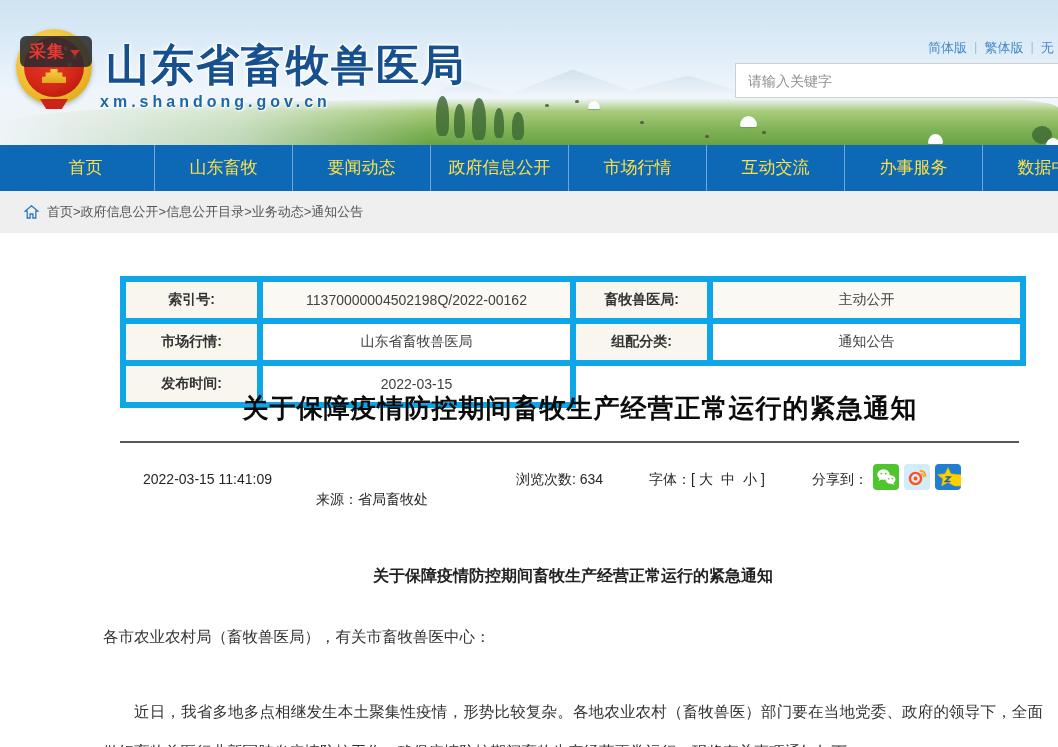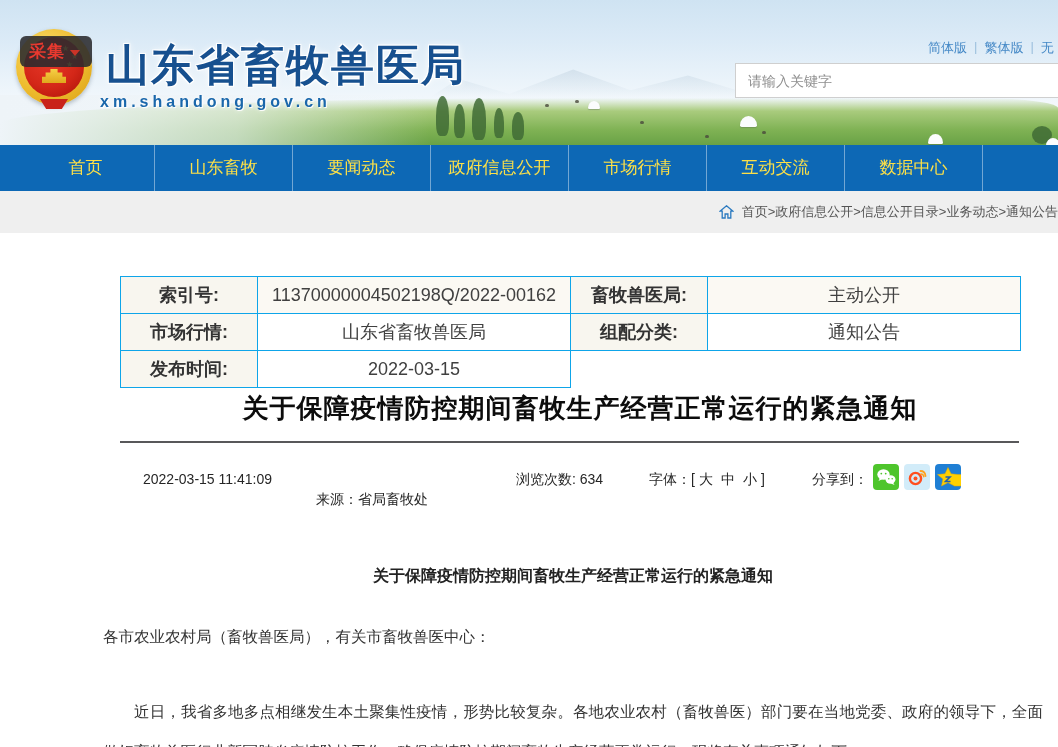--- a/index.html
+++ b/index.html
@@ -59,27 +59,27 @@
 
   
   .nav{position:absolute;left:0;top:145px;width:1200px;height:46px;background:#0d68b5;
     display:flex;padding-left:17px;box-sizing:border-box;}
   .nav-item{flex:0 0 138px;width:138px;text-align:center;line-height:46px;color:#fde047;font-size:17px;
     border-right:1px solid rgba(255,255,255,.42);cursor:pointer;box-sizing:border-box;}
 
   
   .crumb{position:absolute;left:0;top:191px;width:1058px;height:42px;background:#efefef;
     display:flex;align-items:center;padding-left:24px;box-sizing:border-box;gap:8px;
-    font-size:13px;color:#555;justify-content:flex-end;}
+    font-size:13px;color:#555;}
   .crumb .home-ico{display:inline-flex;}
   .crumb .path{cursor:pointer;}
 
   
   .tbl{position:absolute;border-collapse:collapse;table-layout:fixed;}
-  .tbl td{border:1px solid #0ea5e9;height:34px;text-align:center;font-size:18px;color:#404040;
+  .tbl td{border:6px solid #0ea5e9;height:34px;text-align:center;font-size:14px;color:#404040;
     overflow:hidden;white-space:nowrap;}
   .tbl td.lbl{background:#f8f6ef;font-weight:bold;color:#333;}
   .tbl td.vtint{background:#fbf9f3;}
   .tbl-left{left:120px;top:276px;width:450px;}
   .tbl-right{left:570px;top:276px;width:450px;}
 
   
   .art-title{position:absolute;left:120px;top:391px;width:920px;margin:0;text-align:center;
     font-size:26px;font-weight:bold;color:#0c0c0c;letter-spacing:1px;}
   .rule{position:absolute;left:120px;top:441px;width:899px;height:2px;background:#58585a;}
@@ -155,20 +155,21 @@
     <input class="search-input" type="text" data-interactable="true" placeholder="请输入关键字" style="">
   </div>
 
   <div class="nav" data-interactable="false">
     <div class="nav-item" data-interactable="true">首页</div>
     <div class="nav-item" data-interactable="true">山东畜牧</div>
     <div class="nav-item" data-interactable="true">要闻动态</div>
     <div class="nav-item" data-interactable="true">政府信息公开</div>
     <div class="nav-item" data-interactable="true">市场行情</div>
     <div class="nav-item" data-interactable="true">互动交流</div>
+    <div class="nav-item" data-interactable="true">办事服务</div>
     <div class="nav-item" data-interactable="true">数据中心</div>
   </div>
 
   <div class="crumb" data-interactable="false">
     <span class="home-ico" data-interactable="false">
       <svg width="15" height="14" viewBox="0 0 15 14">
           <path d="M7.5 0.8 L14 6.2 H11.8 V13 H8.9 V9 H6.1 V13 H3.2 V6.2 H1 Z" fill="none" stroke="#2b7ac0" stroke-width="1.3"></path>
         </svg>
     </span>
     <span class="path" data-interactable="true">首页&gt;政府信息公开&gt;信息公开目录&gt;业务动态&gt;通知公告</span>

